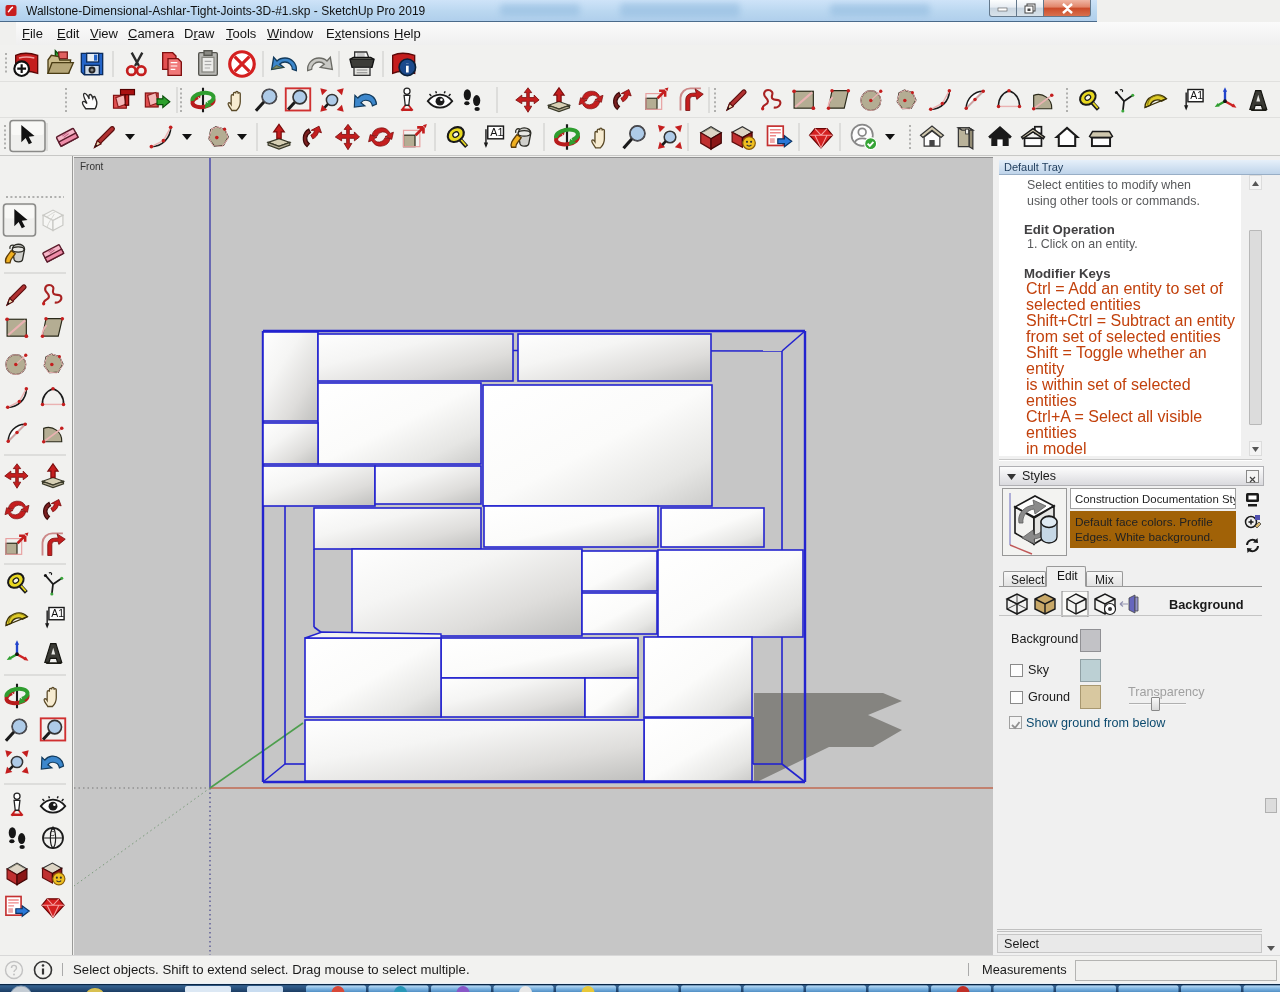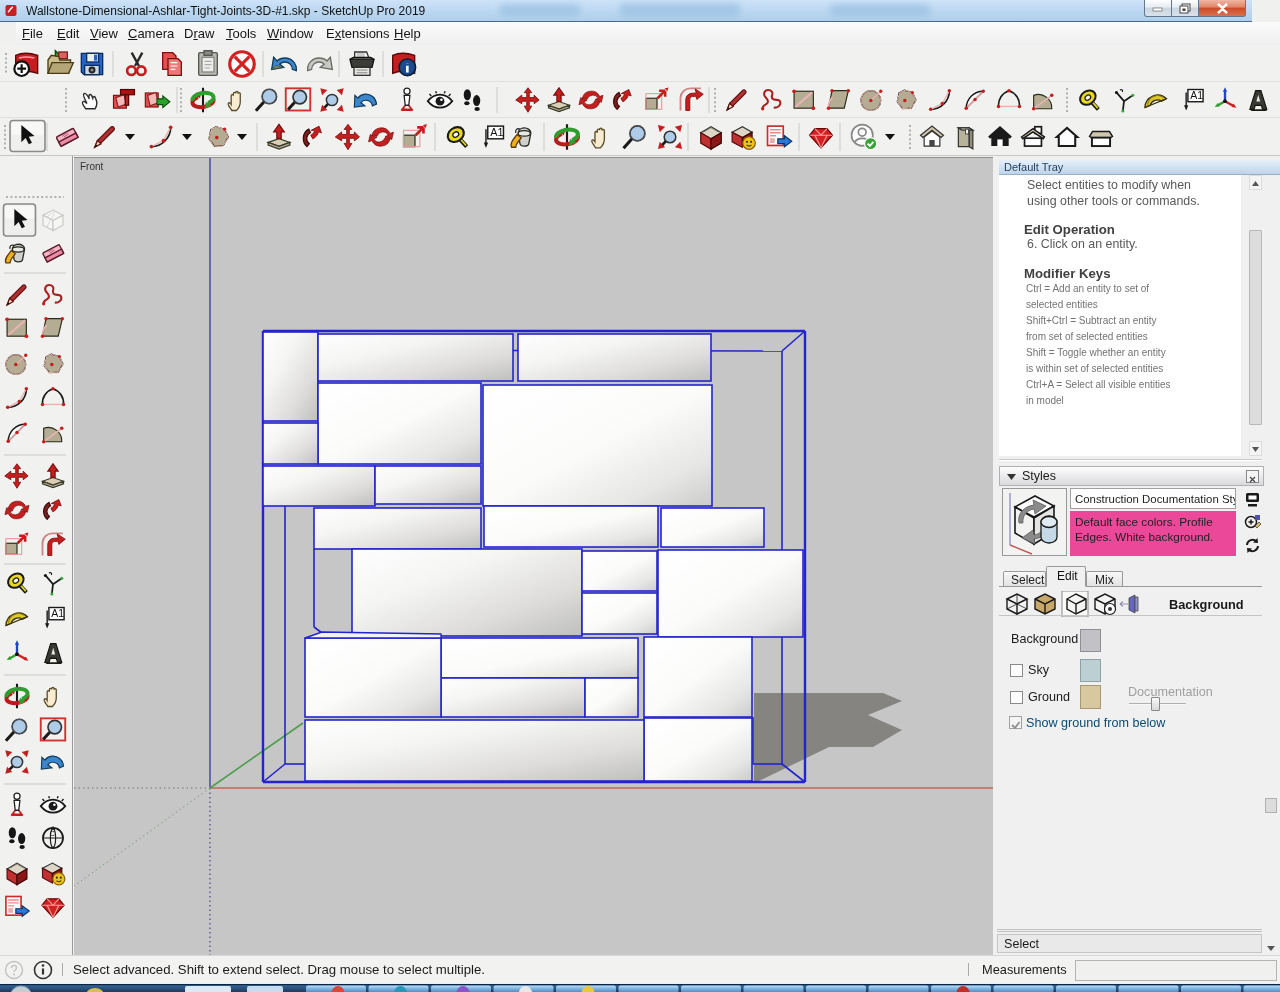--- a/index.html
+++ b/index.html
@@ -1,17 +1,17 @@
 <!DOCTYPE html>
 <html><head><meta charset="utf-8">
 <style>
 *{margin:0;padding:0;box-sizing:border-box}
 html,body{width:1280px;height:992px;overflow:hidden;font-family:"Liberation Sans",sans-serif;background:#f0f0ee;position:relative}
 .abs{position:absolute}
-#titlebar{left:0;top:0;width:1252px;height:22px;background:linear-gradient(#cee3f8,#bad7f0 55%,#b0cfec);border-bottom:1px solid #4a6a8a}
+#titlebar{left:0;top:0;width:1097px;height:22px;background:linear-gradient(#cee3f8,#bad7f0 55%,#b0cfec);border-bottom:1px solid #4a6a8a}
 #titlebar .ttxt{position:absolute;left:26px;top:4px;font-size:12px;color:#111;white-space:nowrap}
 .ghost{position:absolute;border-radius:4px;background:#8fb9de;filter:blur(3px);opacity:.55}
 #skicon{position:absolute;left:5px;top:4px;width:13px;height:13px}
 .winbtns{position:absolute;right:6px;top:0;height:17px;display:flex}
 .wbtn{height:17px;border:1px solid #63788c;border-top:none;background:linear-gradient(#fdfefe,#e6ecf2 45%,#c9d5e0 50%,#d8e2ea);display:flex;align-items:center;justify-content:center}
 .wbtn.min{width:28px;border-radius:0 0 0 3px}
 .wbtn.max{width:26px;border-left:none;border-right:none}
 .wbtn.cls{width:48px;background:linear-gradient(#f0b6a4,#e18468 45%,#cc4a28 50%,#d8704e);border-radius:0 0 3px 0}
 #menubar{left:16px;top:22px;width:1280px;height:31px;background:linear-gradient(#fbfbfb,#ececec);border-bottom:1px solid #dadada}
 #menubar span.mi{position:absolute;top:4px;font-size:13px;color:#151515}
@@ -650,23 +650,23 @@
       </svg>
   <div class="abs" style="right:3px;top:1px;width:13px;height:12px;background:linear-gradient(#f4b8a8,#d86848);border:1px solid #904828;border-radius:2px">
    <svg width="11" height="10" viewBox="0 0 11 10" style="position:absolute;left:0;top:0">
           <path d="M3 2.5l5 5M8 2.5l-5 5" stroke="#5c1808" stroke-width="1.4"></path>
         </svg>
   </div>
  </div>
  <div class="abs" style="left:6px;top:18px;width:242px;height:281px;background:#fff">
   <div class="abs" style="left:28px;top:1.5px;font-size:12.4px;line-height:16px;color:#58595b">Select entities to modify when<br>using other tools or commands.</div>
   <div class="abs" style="left:25px;top:47px;font-size:13.2px;font-weight:bold;color:#414042">Edit Operation</div>
-  <div class="abs" style="left:28px;top:62px;font-size:12.4px;color:#58595b">6. Click on an entity.</div>
+  <div class="abs" style="left:28px;top:62px;font-size:12.4px;color:#58595b">1. Click on an entity.</div>
   <div class="abs" style="left:25px;top:91px;font-size:13.2px;font-weight:bold;color:#414042">Modifier Keys</div>
-  <div class="abs" style="left:27px;top:106px;font-size:10px;line-height:16px;color:#737373">Ctrl = Add an entity to set of<br>selected entities<br>Shift+Ctrl = Subtract an entity<br>from set of selected entities<br>Shift = Toggle whether an entity<br>is within set of selected entities<br>Ctrl+A = Select all visible entities<br>in model</div>
+  <div class="abs" style="left:27px;top:106px;font-size:16px;line-height:16px;color:#c2410c">Ctrl = Add an entity to set of<br>selected entities<br>Shift+Ctrl = Subtract an entity<br>from set of selected entities<br>Shift = Toggle whether an entity<br>is within set of selected entities<br>Ctrl+A = Select all visible entities<br>in model</div>
   <div class="abs" style="left:250px;top:0;width:13px;height:281px;background:#f0f0f0">
    <div class="abs" style="left:0;top:0;width:13px;height:15px;background:#f4f4f4;border:1px solid #dcdcdc"><svg width="11" height="13">
             <path d="M5.5 4l3.5 5h-7z" fill="#555"></path>
           </svg></div>
    <div class="abs" style="left:0;bottom:0;width:13px;height:15px;background:#f4f4f4;border:1px solid #dcdcdc"><svg width="11" height="13">
             <path d="M5.5 9L2 4h7z" fill="#555"></path>
           </svg></div>
    <div class="abs" style="left:0;top:55px;width:13px;height:195px;background:#dcdcdc;border:1px solid #b8b8b8;border-radius:1px"></div>
   </div>
  </div>
@@ -689,21 +689,21 @@
    <path d="M12 18l20-11 19 10-20 11z" fill="#fdfdfd" stroke="#1a1a1a" stroke-width="1.6"></path>
    <path d="M12 18v26l19 11V29z" fill="#f2f2f0" stroke="#1a1a1a" stroke-width="1.6"></path>
    <path d="M51 17v26l-20 12V29z" fill="#e4e4e2" stroke="#1a1a1a" stroke-width="1.6"></path>
    <path d="M16 34c-2-9 5-17 15-18l-1-5 13 6-11 8-1-5c-7 1-12 7-11 14z" fill="#8a8a8a" stroke="#5c5c5c" stroke-width=".8"></path>
    <path d="M46 32c2 9-5 17-15 18l1 5-13-6 11-8 1 5c7-1 12-7 11-14z" fill="#8a8a8a" stroke="#5c5c5c" stroke-width=".8"></path>
    <path d="M38 33c0-3.5 3.5-6 8-6s8 2.5 8 6v15c0 3.5-3.5 6-8 6s-8-2.5-8-6z" fill="#c6d8e6" stroke="#1a1a1a" stroke-width="1.3"></path>
    <ellipse cx="46" cy="33" rx="8" ry="5.5" fill="#dfeaf2" stroke="#1a1a1a" stroke-width="1.3"></ellipse>
   </svg>
  </div>
  <input class="abs" style="left: 77px; top: 331px; width: 166px; height: 21px; border: 1px solid rgb(160, 160, 160); font-size: 11.4px; font-family: &quot;Liberation Sans&quot;, sans-serif; color: rgb(34, 34, 34); padding: 2px 0px 2px 4px; background: rgb(255, 255, 255);" value="Construction Documentation Sty">
- <div class="abs" style="left:77px;top:354px;width:166px;height:45px;background:#ec4899;font-size:11.8px;line-height:15px;color:#222;padding:4px 16px 0 5px">Default face colors. Profile Edges. White background.</div>
+ <div class="abs" style="left:77px;top:354px;width:166px;height:37px;background:#a16207;font-size:11.8px;line-height:15px;color:#222;padding:4px 16px 0 5px">Default face colors. Profile Edges. White background.</div>
  <svg class="abs" style="left:251px;top:334px" width="17" height="17" viewBox="0 0 17 17">
       <rect x="2" y="2" width="13" height="9" rx="1.5" fill="#1a1a1a"></rect>
       <rect x="4.5" y="4.5" width="8" height="4" fill="#fff"></rect>
       <rect x="4" y="13" width="9" height="2.5" fill="#1a1a1a"></rect>
     </svg>
  <svg class="abs" style="left:251px;top:356px" width="17" height="17" viewBox="0 0 17 17">
       <circle cx="7" cy="9" r="5.5" fill="none" stroke="#1a1a1a" stroke-width="1.5"></circle>
       <path d="M7 6.5v5M4.5 9h5" stroke="#1a1a1a" stroke-width="1.5"></path>
       <rect x="11" y="2" width="5" height="5" fill="#5050b0"></rect>
       <path d="M11 13l4-4 2 2-4 4z" fill="#d8b870" stroke="#333" stroke-width=".7"></path>
@@ -752,21 +752,21 @@
  <span class="abs" style="left:176px;top:440px;width:93px;font-size:12.8px;font-weight:bold;color:#1a1a1a">Background</span>
  <div class="abs" style="left:6px;top:458px;width:263px;height:1px;background:#c4c4c4"></div>
  <span class="abs" style="left:18px;top:475px;font-size:12.6px;color:#1a1a1a">Background</span>
  <div class="abs" style="left:87px;top:472px;width:21px;height:23px;background:#c2c2c6;border:1px solid #909094"></div>
  <div class="abs" style="left:17px;top:507px;width:13px;height:13px;background:#fdfdfd;border:1px solid #8a8a8a"></div>
  <span class="abs" style="left:35px;top:506px;font-size:12.6px;color:#1a1a1a">Sky</span>
  <div class="abs" style="left:87px;top:502px;width:21px;height:23px;background:#bcd0d4;border:1px solid #90a0a4"></div>
  <div class="abs" style="left:17px;top:534px;width:13px;height:13px;background:#fdfdfd;border:1px solid #8a8a8a"></div>
  <span class="abs" style="left:35px;top:533px;font-size:12.6px;color:#1a1a1a">Ground</span>
  <div class="abs" style="left:87px;top:528px;width:21px;height:24px;background:#d8c8a0;border:1px solid #a89870"></div>
- <span class="abs" style="left:135px;top:528px;font-size:12.6px;color:#a0a0a0">Documentation</span>
+ <span class="abs" style="left:135px;top:528px;font-size:12.6px;color:#a0a0a0">Transparency</span>
  <div class="abs" style="left:136px;top:546px;width:57px;height:2px;background:#b0b0b0;border-bottom:1px solid #f8f8f8"></div>
  <div class="abs" style="left:158px;top:540px;width:9px;height:14px;background:linear-gradient(#f8f8f8,#d8d8d8);border:1px solid #888;border-radius:1px"></div>
  <div class="abs" style="left:16px;top:559px;width:13px;height:13px;background:#f4f4f4;border:1px solid #a0a0a0"><svg width="11" height="11">
         <path d="M2 5l3 3 4.5-6" stroke="#909090" stroke-width="1.8" fill="none"></path>
       </svg></div>
  <span class="abs" style="left:33px;top:559px;font-size:12.6px;color:#0c4a6e">Show ground from below</span>
  <div class="abs" style="left:4px;top:772px;width:265px;height:1px;background:#c0c0c0"></div>
  <div class="abs" style="left:4px;top:774px;width:265px;height:1px;background:#c0c0c0"></div>
  <div class="abs" style="left:4px;top:777px;width:265px;height:19px;background:#e9e9e9;border:1px solid #c6c6c6">
       <span style="position:absolute;left:6px;top:2px;font-size:12.6px;color:#1a1a1a">Select</span>
@@ -779,21 +779,21 @@
 <div class="abs" id="statusbar">
  <svg class="abs" style="left:4px;top:4px" width="60" height="20">
   <circle cx="10" cy="10" r="8.5" fill="none" stroke="#c2c2c2" stroke-width="1.4"></circle>
   <path d="M7.5 8c0-3.5 5-3.5 5 0 0 2-2.5 2-2.5 4" stroke="#c2c2c2" stroke-width="1.4" fill="none"></path>
       <circle cx="10" cy="14.5" r="1" fill="#c2c2c2"></circle>
   <circle cx="39" cy="10" r="8.5" fill="none" stroke="#333" stroke-width="1.6"></circle>
   <circle cx="39" cy="5.5" r="1.3" fill="#333"></circle>
       <path d="M39 8.5v6" stroke="#333" stroke-width="2.2"></path>
  </svg>
  <div class="abs" style="left:62px;top:7px;width:1px;height:13px;background:#aaa"></div>
- <span class="abs" style="left:73px;top:6px;font-size:13.2px;color:#1a1a1a">Select advanced. Shift to extend select. Drag mouse to select multiple.</span>
+ <span class="abs" style="left:73px;top:6px;font-size:13.2px;color:#1a1a1a">Select objects. Shift to extend select. Drag mouse to select multiple.</span>
  <div class="abs" style="left:968px;top:7px;width:1px;height:13px;background:#aaa"></div>
  <span class="abs" style="left:982px;top:6px;font-size:12.8px;color:#1a1a1a">Measurements</span>
  <div class="abs" style="left:1075px;top:4px;width:202px;height:21px;background:#f0f0ee;border:1px solid #b4b4b2"></div>
 </div>
 <div class="abs" id="taskbar">
  <svg width="1280" height="9" style="position:absolute;left:0;top:0">
   <defs>
    <linearGradient id="tbbtn" x1="0" y1="0" x2="0" y2="1">
     <stop offset="0" stop-color="#bcdcf4"></stop>
           <stop offset=".45" stop-color="#7ab2e0"></stop>

